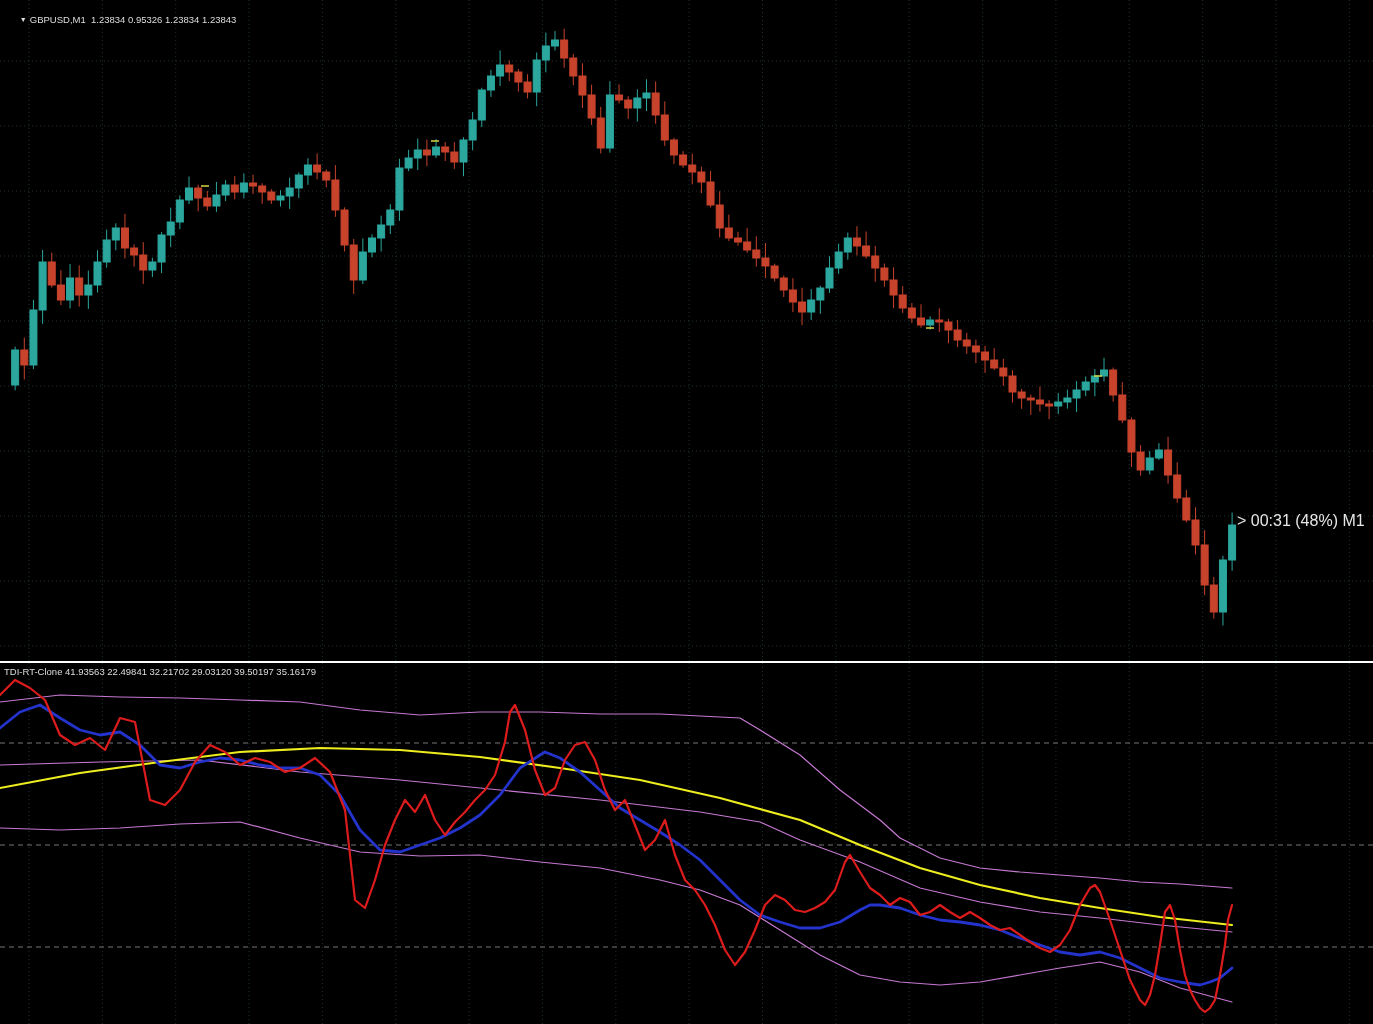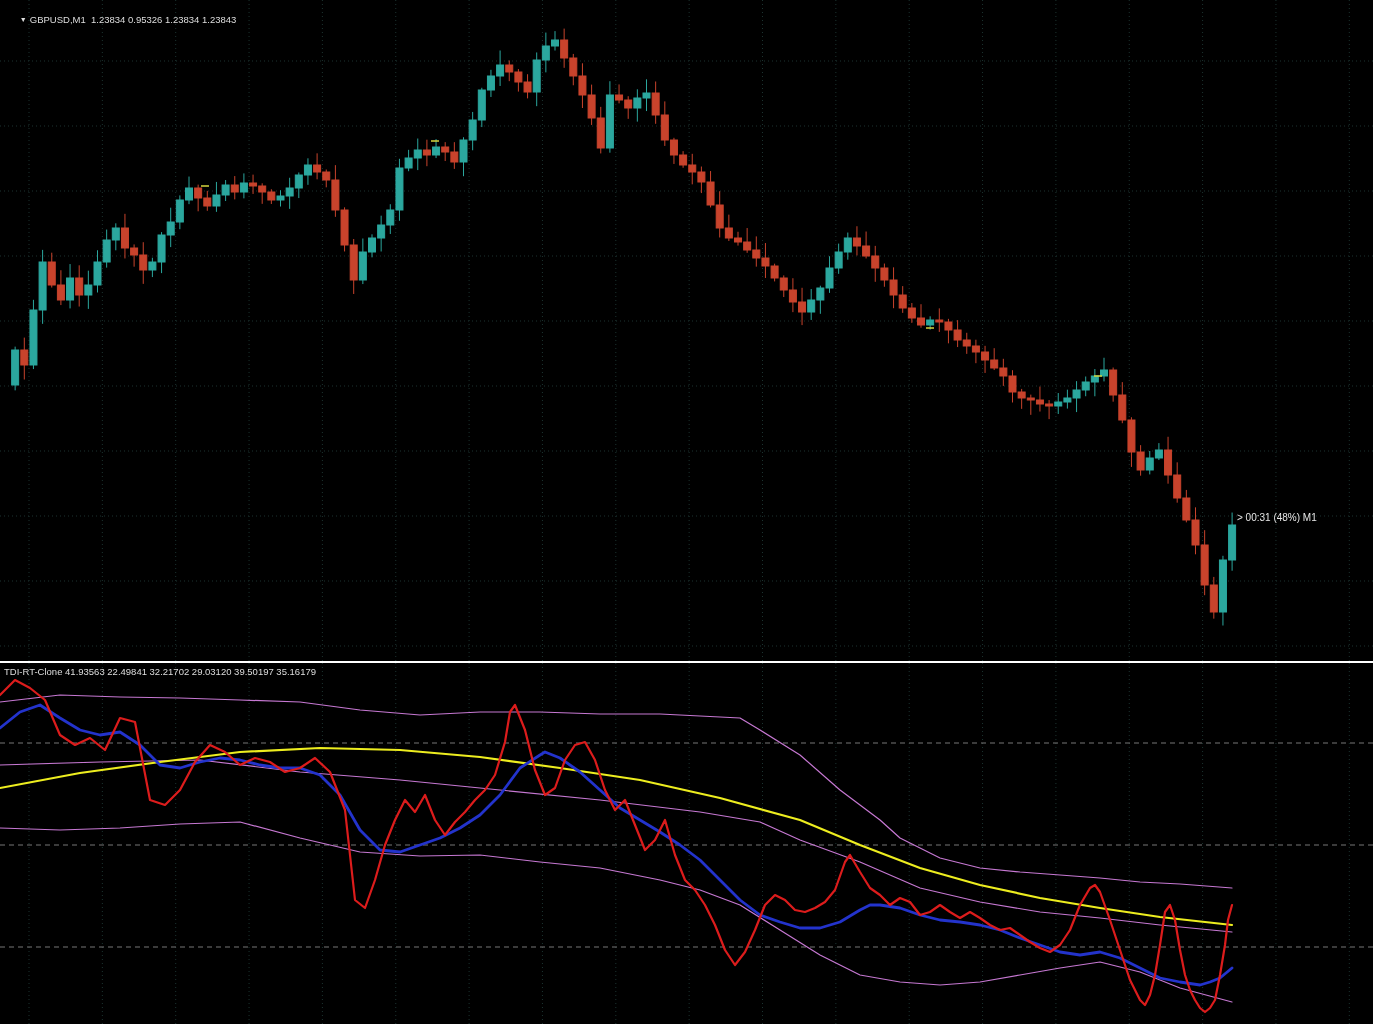--- a/index.html
+++ b/index.html
@@ -6,21 +6,21 @@
   .screen{position:relative;width:1373px;height:1024px;background:#000;overflow:hidden;
           font-family:"Liberation Sans",sans-serif;}
   .panel{position:absolute;left:0;width:1373px;}
   .panel.price{top:0;height:661px;}
   .panel.tdi{top:663px;height:361px;}
   .divider{position:absolute;left:0;top:661px;width:1373px;height:2px;background:#ffffff;}
   svg{position:absolute;top:0;left:0;display:block;}
   .corner-label{position:absolute;top:3px;left:4px;color:#dedede;font-size:9.5px;
                 line-height:11px;white-space:pre;z-index:5;}
   .tri{font-size:7px;margin-right:3px;position:relative;top:-1px;color:#dedede;}
-  .countdown{position:absolute;left:1237px;top:512px;color:#e6e6e6;font-size:10px;
+  .countdown{position:absolute;left:1237px;top:512px;color:#e6e6e6;font-size:16px;
              white-space:pre;z-index:5;}
 </style>
 </head>
 <body>
 
 <div class="screen">
 
   <div class="panel price">
     <svg id="price-svg" width="1373" height="661">
         <line x1="29" y1="0" x2="29" y2="661" stroke="#1c3330" stroke-width="1" stroke-dasharray="1 3"></line>

